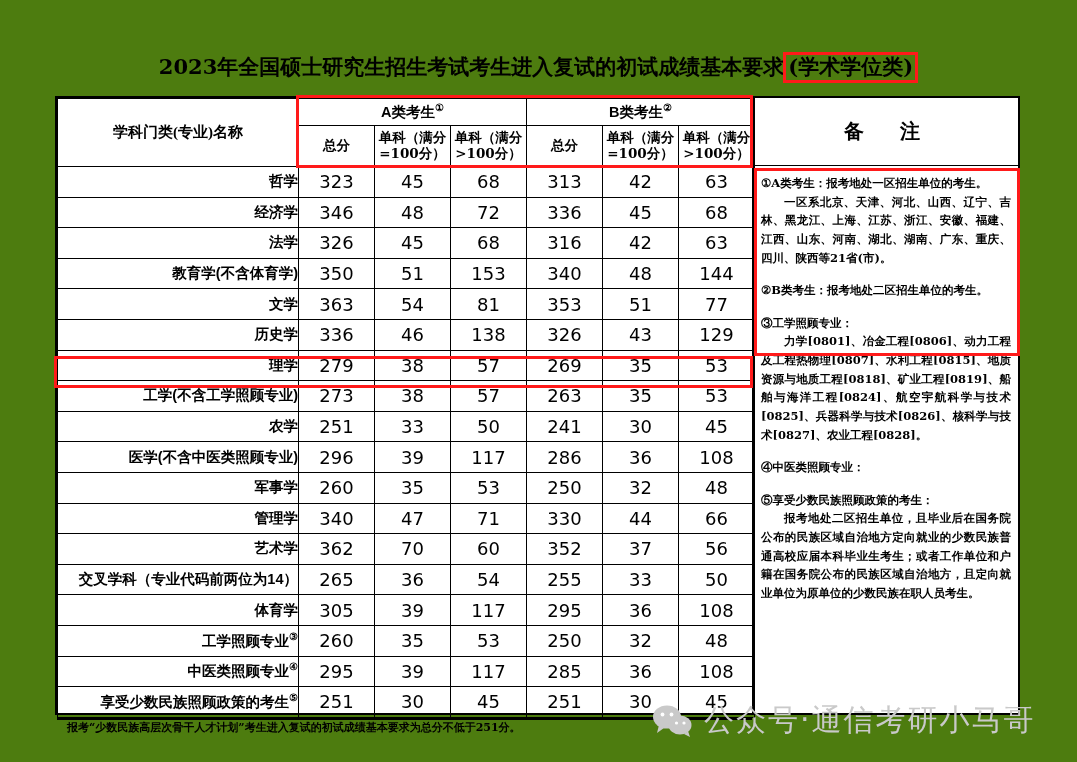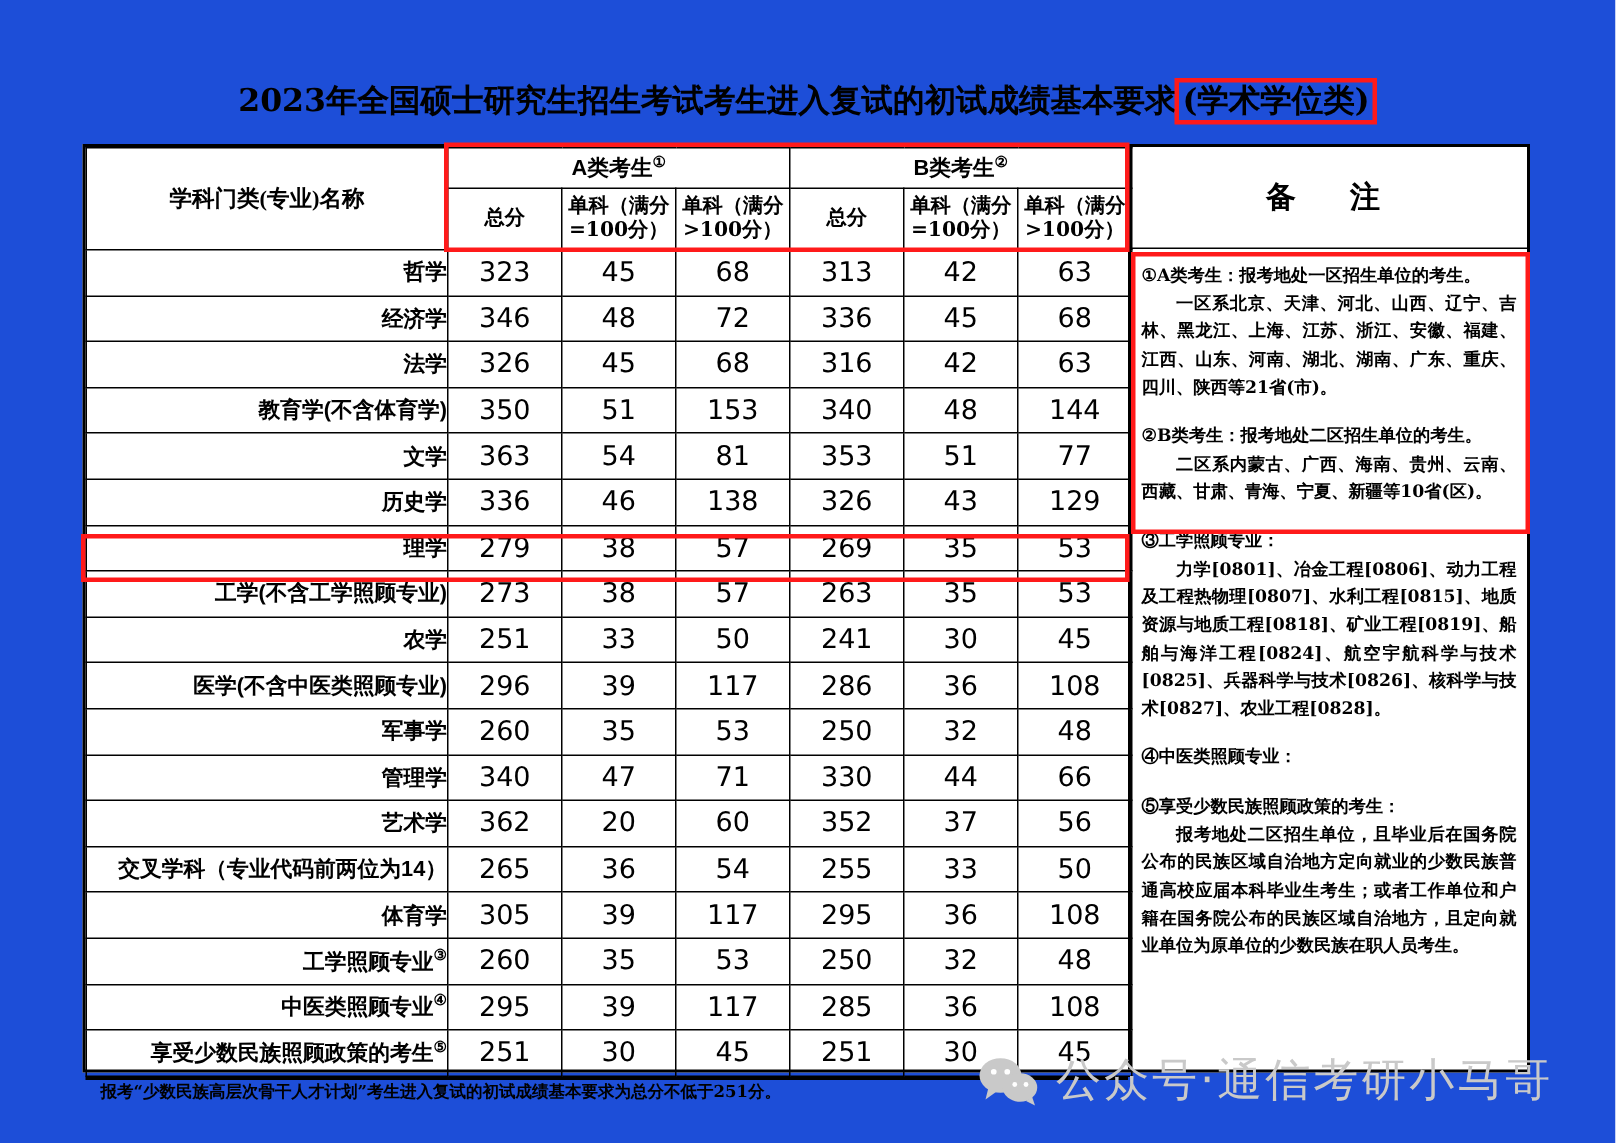--- a/index.html
+++ b/index.html
@@ -6,21 +6,21 @@
   html, body {
     margin: 0; padding: 0;
     width: 1077px; height: 762px;
     background: #ffffff;
     font-family: "DejaVu Sans", "Liberation Sans", sans-serif;
     overflow: hidden;
   }
   #page {
     position: relative;
     width: 1077px; height: 762px;
-    background: #1d4ed8;
+    background: #4d7c0f;
   }
 
   
   #title-bar {
     position: absolute;
     top: 52px; left: 0; width: 1077px;
     text-align: center;
     white-space: nowrap;
   }
   #title-text {
@@ -329,21 +329,21 @@
               <td class="num">340</td>
               <td class="num">47</td>
               <td class="num">71</td>
               <td class="num">330</td>
               <td class="num">44</td>
               <td class="num">66</td>
             </tr>
             <tr>
               <td class="rowname"><span>艺术学</span></td>
               <td class="num">362</td>
-              <td class="num">20</td>
+              <td class="num">70</td>
               <td class="num">60</td>
               <td class="num">352</td>
               <td class="num">37</td>
               <td class="num">56</td>
             </tr>
             <tr>
               <td class="rowname"><span>交叉学科（专业代码前两位为14）</span></td>
               <td class="num">265</td>
               <td class="num">36</td>
               <td class="num">54</td>
@@ -395,21 +395,20 @@
 
     <div id="notes-block">
       <div id="notes-head">备　注</div>
       <div id="notes-body">
           <div class="note-blk">
             <div class="note-title">①A类考生：报考地处一区招生单位的考生。</div>
             <div class="note-body">一区系北京、天津、河北、山西、辽宁、吉林、黑龙江、上海、江苏、浙江、安徽、福建、江西、山东、河南、湖北、湖南、广东、重庆、四川、陕西等21省(市)。</div>
           </div>
           <div class="note-blk">
             <div class="note-title">②B类考生：报考地处二区招生单位的考生。</div>
-            <div class="note-body">二区系内蒙古、广西、海南、贵州、云南、西藏、甘肃、青海、宁夏、新疆等10省(区)。</div>
           </div>
           <div class="note-blk">
             <div class="note-title">③工学照顾专业：</div>
             <div class="note-body">力学[0801]、冶金工程[0806]、动力工程及工程热物理[0807]、水利工程[0815]、地质资源与地质工程[0818]、矿业工程[0819]、船舶与海洋工程[0824]、航空宇航科学与技术[0825]、兵器科学与技术[0826]、核科学与技术[0827]、农业工程[0828]。</div>
           </div>
           <div class="note-blk">
             <div class="note-title">④中医类照顾专业：</div>
           </div>
           <div class="note-blk">
             <div class="note-title">⑤享受少数民族照顾政策的考生：</div>

